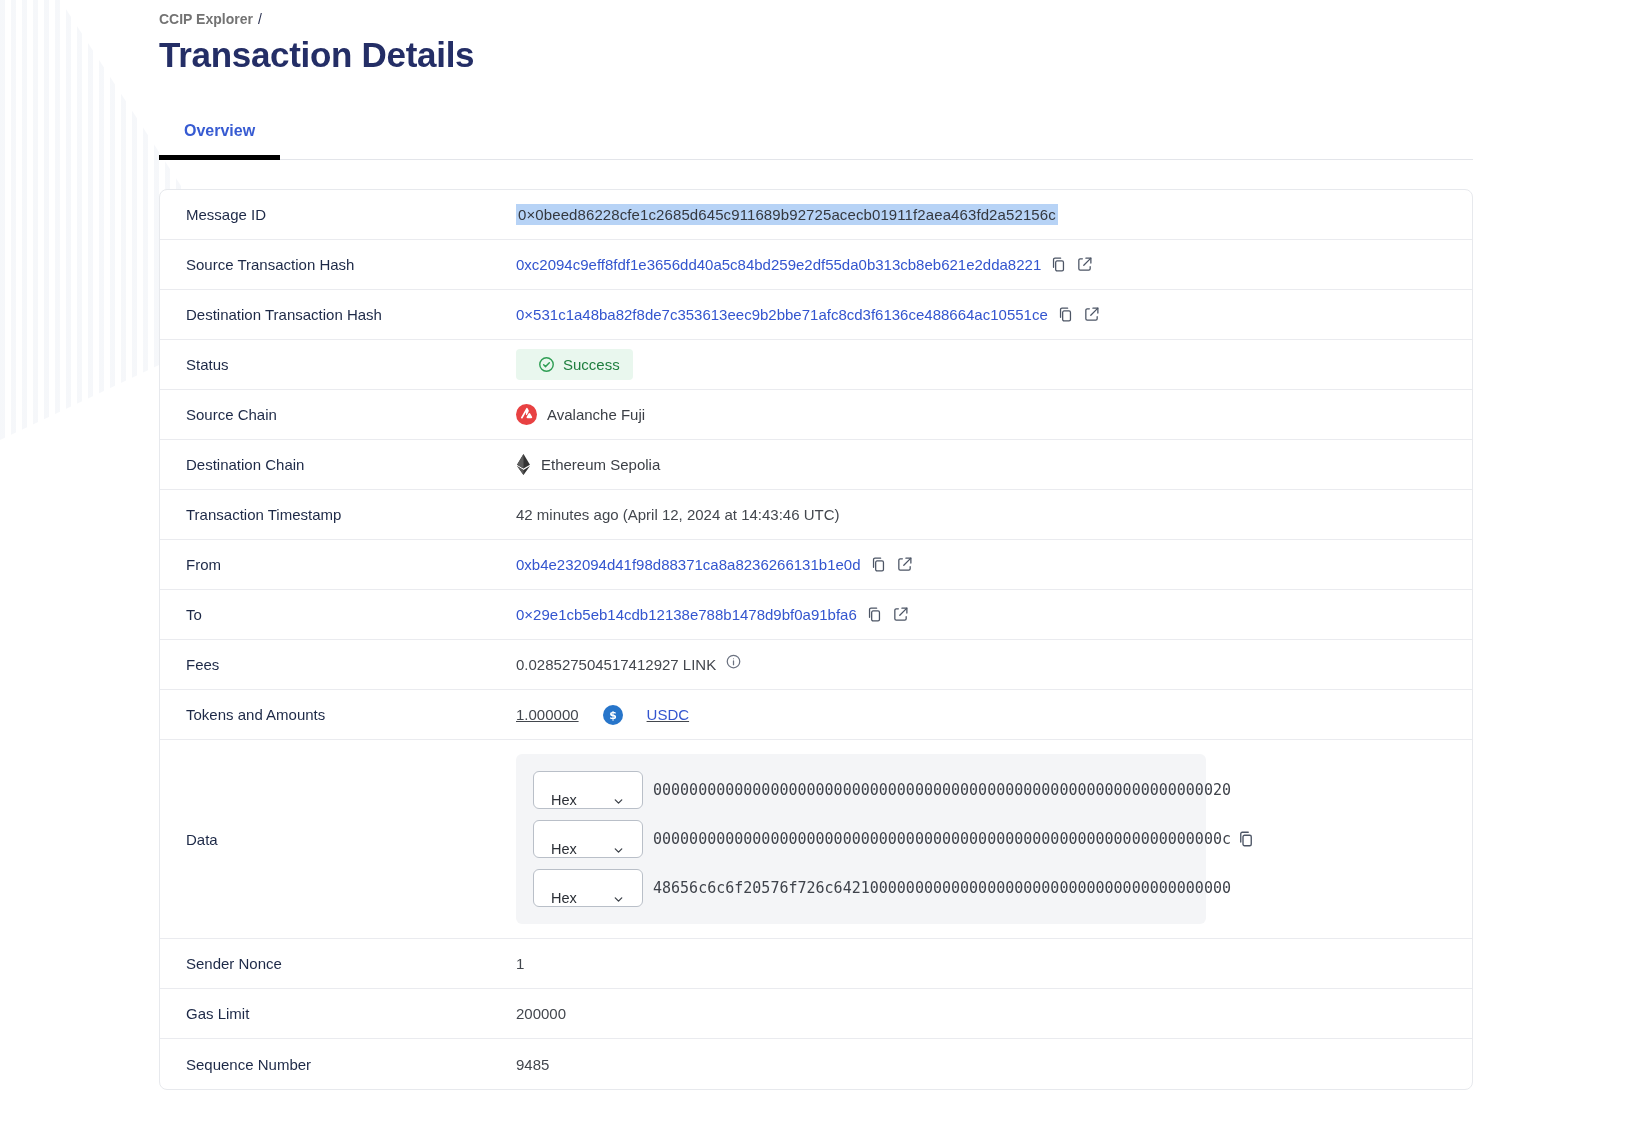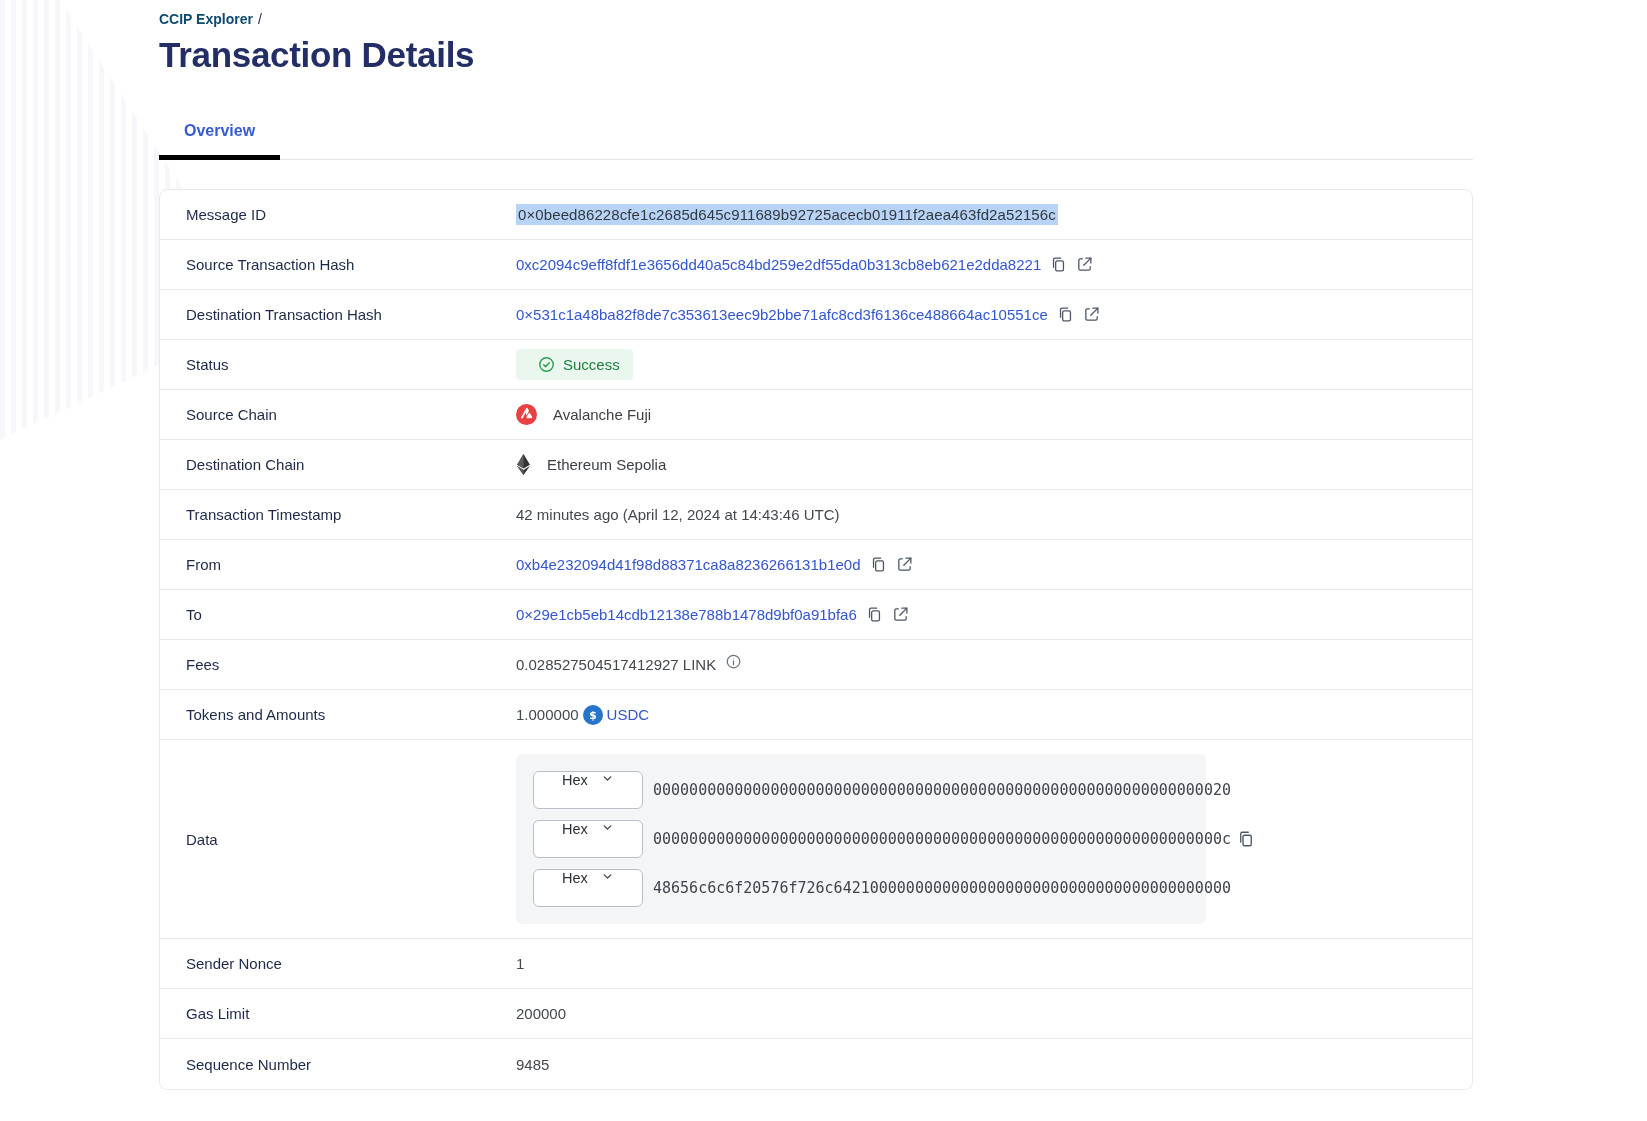--- a/index.html
+++ b/index.html
@@ -10,21 +10,21 @@
   .corner-decor{
     position:absolute; left:0; top:0; width:270px; height:440px;
     background:repeating-linear-gradient(90deg,#eef1f6 0 5px,#ffffff 5px 11px);
     clip-path:polygon(0 0, 60px 0, 265px 315px, 0 440px);
     opacity:.55;
   }
 
   .container{ position:absolute; left:159px; top:0; width:1314px; }
 
   .breadcrumb{ margin-top:11px; font-size:14px; }
-  .breadcrumb .crumb-link{ color:#0c4a6e; font-weight:700; text-decoration:none; cursor:pointer; }
+  .breadcrumb .crumb-link{ color:#737373; font-weight:700; text-decoration:none; cursor:pointer; }
   .breadcrumb .crumb-sep{ color:#2a3150; font-weight:400; margin-left:5px; }
 
   .page-title{ margin-top:8px; font-size:35px; font-weight:700; color:#242e66; letter-spacing:-.3px; }
 
   .tabs{ margin-top:47px; border-bottom:1px solid #e3e5ea; display:flex; }
   .tab{ padding:0 25px 15px 25px; font-size:16px; font-weight:600; color:#375bd2;
         border-bottom:5px solid #000000; margin-bottom:-1px; cursor:pointer; }
 
   .detail-card{ margin-top:29px; border:1px solid #e7e9ed; border-radius:8px; background:#fff; }
   .row{ display:flex; align-items:center; min-height:50px; border-bottom:1px solid #eaebef; padding-left:26px; }
@@ -36,31 +36,31 @@
 
   .hash-link{ color:#3355cf; text-decoration:none; cursor:pointer; }
 
   .icon-btn{ display:inline-flex; align-items:center; justify-content:center; cursor:pointer;
              background:none; border:none; padding:0; }
   .icon-btn svg{ display:block; }
 
   .status-badge{ display:inline-flex; align-items:center; gap:8px; background:#e9f7ee;
                  color:#1e7e3e; font-size:15px; padding:7px 13px 7px 22px; border-radius:4px; }
 
-  .chain{ display:inline-flex; align-items:center; gap:16px; color:#3b3f46; }
-
-  .token-row{ display:flex; gap:4px; }
+  .chain{ display:inline-flex; align-items:center; gap:10px; color:#3b3f46; }
+
+  .token-row{ display:flex; gap:24px;text-decoration:underline; }
   .usdc-link{ color:#3355cf; font-weight:400; text-decoration:none; cursor:pointer; }
 
   .data-row{ align-items:center; padding-top:14px; padding-bottom:14px; }
   .data-panel{ background:#f4f5f7; border-radius:6px; padding:17px; width:690px;
                display:flex; flex-direction:column; gap:11px; }
   .hex-line{ display:flex; align-items:center; }
   .hex-select{ width:110px; height:38px; background:#fff; border:1px solid #b9bfc8; border-radius:6px;
-               display:flex; align-items:flex-start; justify-content:space-between; padding:0 28px;
+               display:flex; align-items:flex-end; justify-content:space-between; padding:0 17px;
                font-size:14.5px; color:#2b2f36; cursor:pointer; flex-shrink:0; }
   .hex-text{ font-family:"DejaVu Sans Mono", monospace; font-size:15px; color:#3f434b;
              margin-left:10px; white-space:nowrap; letter-spacing:0; }
   .data-copy{ margin-left:22px; }
 
   .mono-plain{ letter-spacing:.1px; }
 </style>
 </head>
 <body>
 

